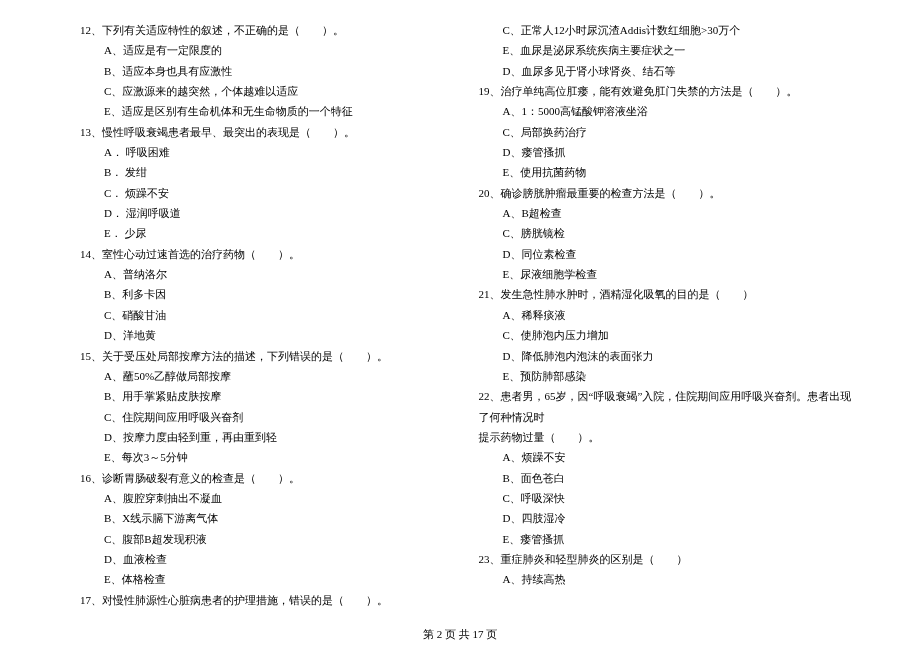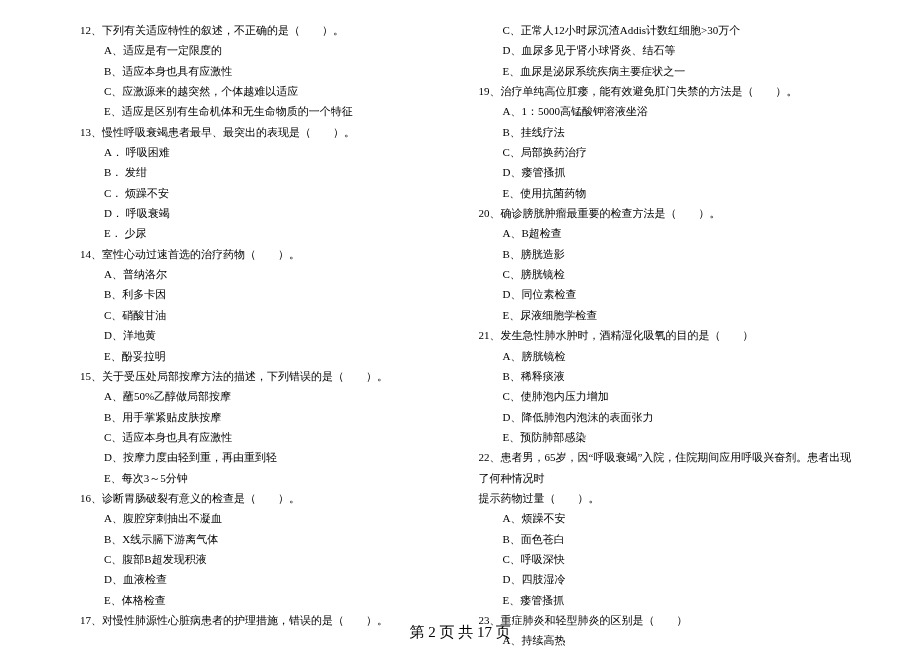--- a/index.html
+++ b/index.html
@@ -33,88 +33,84 @@
     }
     .option-cont {
       display: block;
     }
     .footer {
       position: absolute;
       bottom: 8px;
       left: 0;
       right: 0;
       text-align: center;
-      font-size: 15px;
+      font-size: 11px;
     }
   </style>
 </head>
 <body>
 
 <div class="page-container">
   <div class="column">
     <span class="question-stem">12、下列有关适应特性的叙述，不正确的是（　　）。</span>
     <span class="option">A、适应是有一定限度的</span>
     <span class="option">B、适应本身也具有应激性</span>
     <span class="option">C、应激源来的越突然，个体越难以适应</span>
     <span class="option">E、适应是区别有生命机体和无生命物质的一个特征</span>
 
     <span class="question-stem">13、慢性呼吸衰竭患者最早、最突出的表现是（　　）。</span>
     <span class="option">A． 呼吸困难</span>
     <span class="option">B． 发绀</span>
     <span class="option">C． 烦躁不安</span>
-    <span class="option">D． 呼吸衰竭</span>
+    <span class="option">D． 湿润呼吸道</span>
     <span class="option">E． 少尿</span>
 
     <span class="question-stem">14、室性心动过速首选的治疗药物（　　）。</span>
     <span class="option">A、普纳洛尔</span>
     <span class="option">B、利多卡因</span>
     <span class="option">C、硝酸甘油</span>
     <span class="option">D、洋地黄</span>
-    <span class="option">E、酚妥拉明</span>
 
     <span class="question-stem">15、关于受压处局部按摩方法的描述，下列错误的是（　　）。</span>
     <span class="option">A、蘸50%乙醇做局部按摩</span>
     <span class="option">B、用手掌紧贴皮肤按摩</span>
-    <span class="option">C、适应本身也具有应激性</span>
+    <span class="option">C、住院期间应用呼吸兴奋剂</span>
     <span class="option">D、按摩力度由轻到重，再由重到轻</span>
     <span class="option">E、每次3～5分钟</span>
 
     <span class="question-stem">16、诊断胃肠破裂有意义的检查是（　　）。</span>
     <span class="option">A、腹腔穿刺抽出不凝血</span>
     <span class="option">B、X线示膈下游离气体</span>
     <span class="option">C、腹部B超发现积液</span>
     <span class="option">D、血液检查</span>
     <span class="option">E、体格检查</span>
 
     <span class="question-stem">17、对慢性肺源性心脏病患者的护理措施，错误的是（　　）。</span>
 
   </div>
 
   <div class="column">
     <span class="option">C、正常人12小时尿沉渣Addis计数红细胞&gt;30万个</span>
+    <span class="option">E、血尿是泌尿系统疾病主要症状之一</span>
     <span class="option">D、血尿多见于肾小球肾炎、结石等</span>
-    <span class="option">E、血尿是泌尿系统疾病主要症状之一</span>
 
     <span class="question-stem">19、治疗单纯高位肛瘘，能有效避免肛门失禁的方法是（　　）。</span>
     <span class="option">A、1：5000高锰酸钾溶液坐浴</span>
-    <span class="option">B、挂线疗法</span>
     <span class="option">C、局部换药治疗</span>
     <span class="option">D、瘘管搔抓</span>
     <span class="option">E、使用抗菌药物</span>
 
     <span class="question-stem">20、确诊膀胱肿瘤最重要的检查方法是（　　）。</span>
     <span class="option">A、B超检查</span>
-    <span class="option">B、膀胱造影</span>
     <span class="option">C、膀胱镜检</span>
     <span class="option">D、同位素检查</span>
     <span class="option">E、尿液细胞学检查</span>
 
     <span class="question-stem">21、发生急性肺水肿时，酒精湿化吸氧的目的是（　　）</span>
-    <span class="option">A、膀胱镜检</span>
-    <span class="option">B、稀释痰液</span>
+    <span class="option">A、稀释痰液</span>
     <span class="option">C、使肺泡内压力增加</span>
     <span class="option">D、降低肺泡内泡沫的表面张力</span>
     <span class="option">E、预防肺部感染</span>
 
     <span class="question-stem">22、患者男，65岁，因“呼吸衰竭”入院，住院期间应用呼吸兴奋剂。患者出现了何种情况时</span>
     <span class="option-cont">提示药物过量（　　）。</span>
     <span class="option">A、烦躁不安</span>
     <span class="option">B、面色苍白</span>
     <span class="option">C、呼吸深快</span>
     <span class="option">D、四肢湿冷</span>

